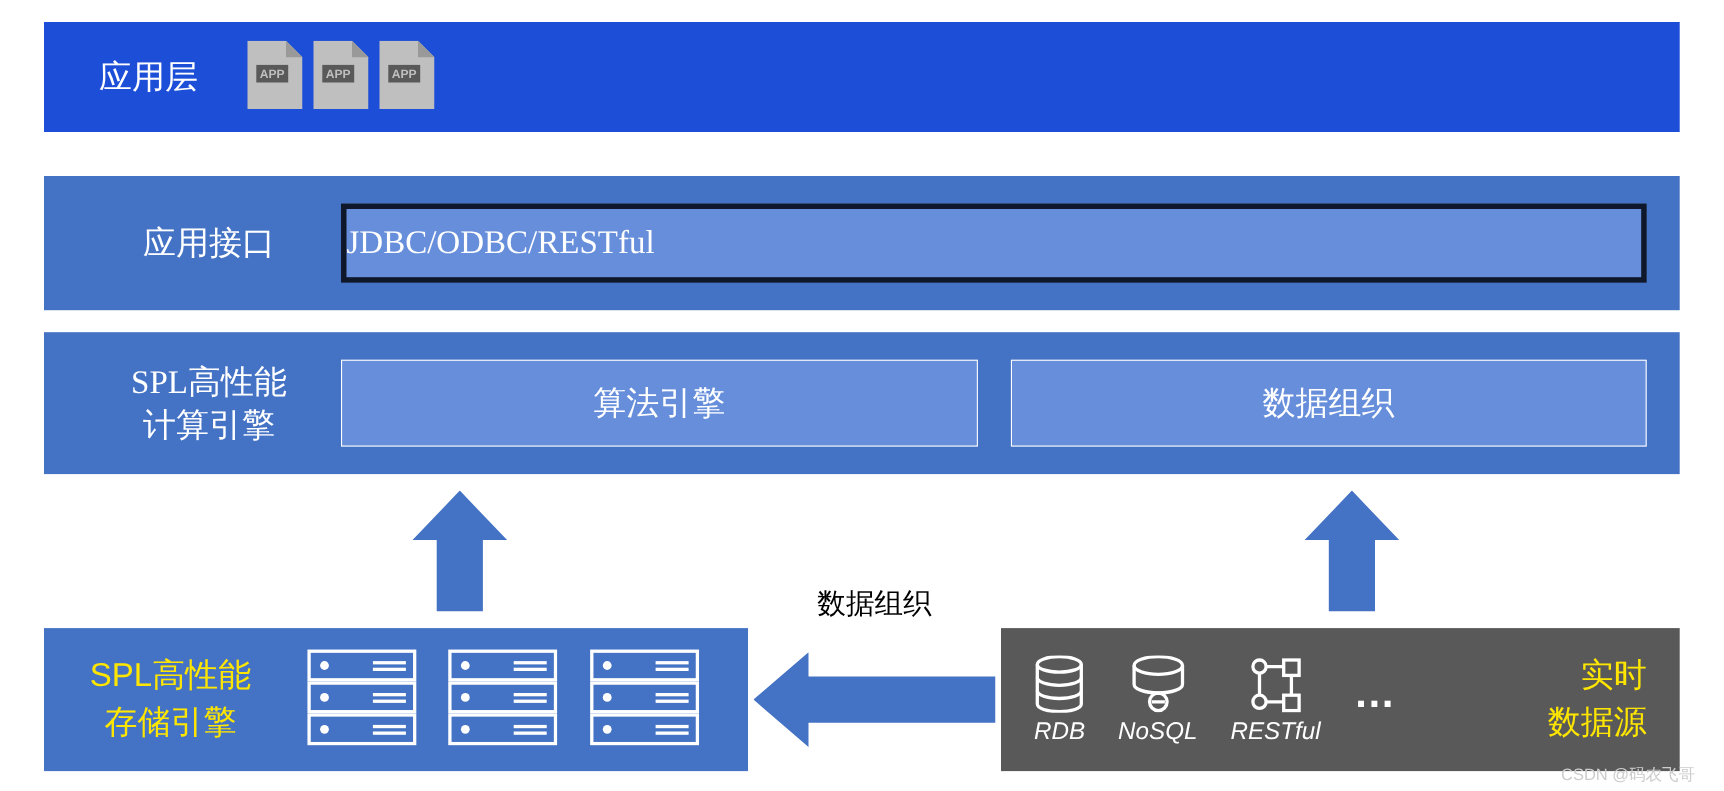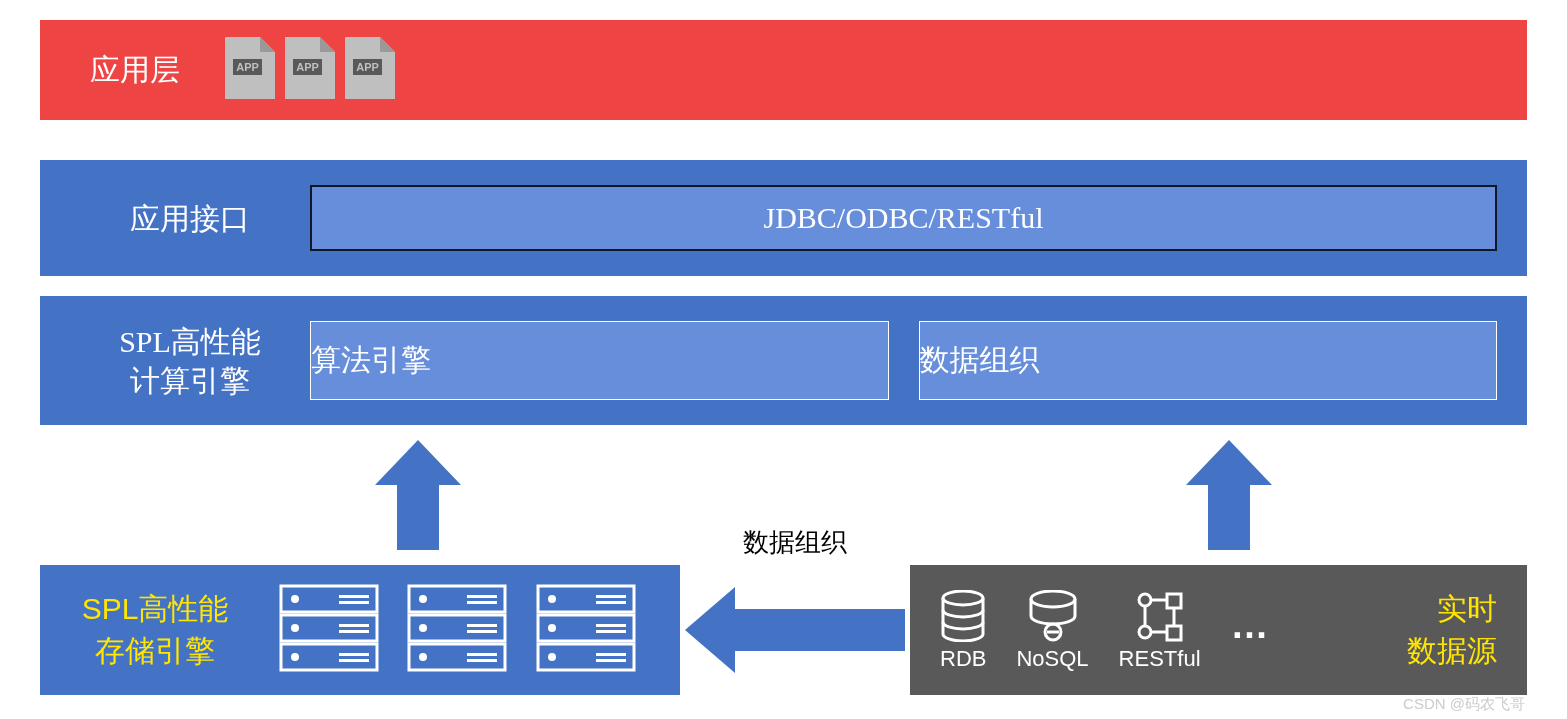--- a/index.html
+++ b/index.html
@@ -7,21 +7,21 @@
     font-family: "Microsoft YaHei", "SimHei", sans-serif;
     background: #fff;
     width: 1567px;
     height: 719px;
     position: relative;
     padding: 20px 40px;
   }
   .container { width: 100%; }
   
   .app-layer {
-    background: #ef4444;
+    background: #1d4ed8;
     color: #fff;
     display: flex;
     align-items: center;
     height: 100px;
     padding: 0 50px;
   }
   .app-layer-label { font-size: 30px; color: #fff; }
   .app-icons { flex: 1; display: flex; justify-content: flex-start; margin-left: 40px; padding-right: 80px; }
   .app-icon { width: 60px; }
   .app-icon svg { width: 55px; height: 62px; }
@@ -34,31 +34,31 @@
     align-items: center;
     padding: 25px 30px;
     margin-top: 40px;
     font-family: Liberation Serif, serif;
   }
   .row-label { width: 240px; font-size: 30px; color: #fff; text-align: center; line-height: 1.3; }
   .row-content { flex: 1; display: flex; gap: 30px; }
   .full-box {
     flex: 1;
     background: #668EDA;
-    border: 2px solid #0f172a;
-    text-align: center;
+    border: 5px solid #0f172a;
+    text-align: left;
     font-size: 30px;
     color: #fff;
     padding: 14px 0;
   }
   .small-box {
     flex: 1;
     background: #668EDA;
     border: 1px solid #fff;
-    text-align: left;
+    text-align: center;
     font-size: 30px;
     color: #fff;
     padding: 18px 0;
   }
 
   
   .arrows-row {
     display: flex;
     align-items: center;
     height: 140px;
@@ -89,27 +89,27 @@
   .realtime-source {
     flex: 1;
     background: #595959;
     display: flex;
     align-items: center;
     padding: 0 30px;
     gap: 30px;
   }
   .ds-item { display: flex; flex-direction: column; align-items: center; justify-content: center; color: #fff; }
   .ds-icon { height: 55px; display: flex; align-items: center; justify-content: center; }
-  .ds-label { font-size: 22px; color: #fff; margin-top: 2px; }
+  .ds-label { font-size: 22px; color: #fff; margin-top: 2px; font-style: italic; }
   .ds-ellipsis { font-size: 38px; color: #fff; font-weight: bold; align-self: center; padding-bottom: 10px;}
   .realtime-label { color: #ffe600; font-size: 30px; text-align: right; line-height: 1.4; margin-left: auto; }
 
   .watermark {
     position: absolute;
-    right: 42px;
+    right: 26px;
     bottom: 5px;
     font-size: 15px;
     color: #ccc;
   }
 </style>
 </head>
 <body>
 
 <div class="container">
 

